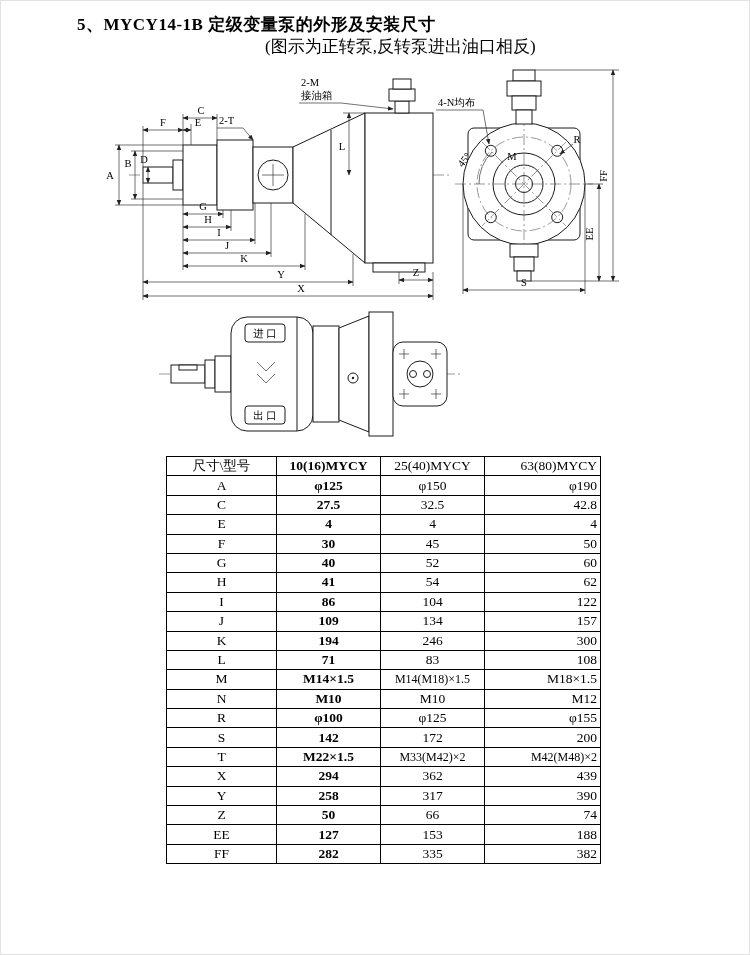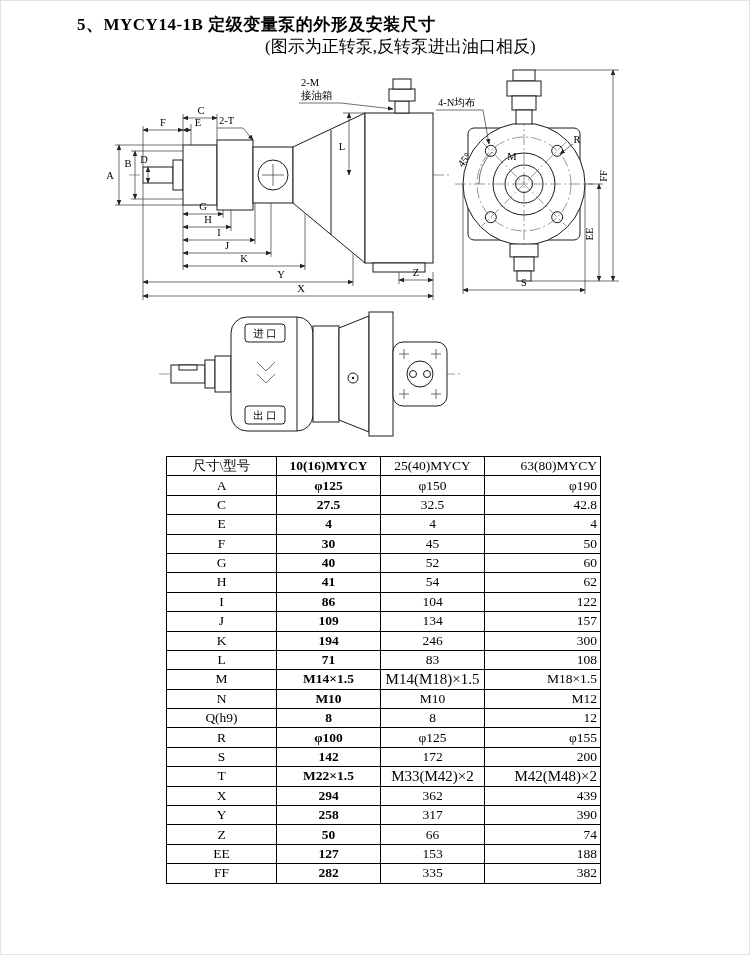--- a/index.html
+++ b/index.html
@@ -33,21 +33,21 @@
   }
   .dim-table th, .dim-table td {
     border:1px solid #000; text-align:center; vertical-align:middle;
     height:19.4px; padding:0 3px; line-height:1.05; font-weight:normal;
   }
   .dim-table th { font-size:13.5px; }
   .dim-table th:nth-child(1), .dim-table td:nth-child(1){ width:110px; }
   .dim-table th:nth-child(2), .dim-table td:nth-child(2){ width:104px;font-weight:bold; }
   .dim-table th:nth-child(3), .dim-table td:nth-child(3){ width:104px; }
   .dim-table th:nth-child(4), .dim-table td:nth-child(4){ width:116px;text-align:right; }
-  .dim-table td.small { font-size:15px; }
+  .dim-table td.small { font-size:12px; }
 </style>
 </head>
 <body>
 
 <div class="title">5、MYCY14-1B 定级变量泵的外形及安装尺寸</div>
 <div class="subtitle">(图示为正转泵,反转泵进出油口相反)</div>
 
 <svg class="drawing" width="750" height="398" viewBox="0 0 750 398">
   <defs>
     <marker id="arr" viewBox="0 0 10 10" refX="9" refY="5" markerWidth="8" markerHeight="8" orient="auto-start-reverse">
@@ -313,26 +313,20 @@
         <td class="small">M14(M18)×1.5</td>
         <td>M18×1.5</td>
       </tr>
       <tr>
         <td>N</td>
         <td>M10</td>
         <td>M10</td>
         <td>M12</td>
       </tr>
       <tr>
-        <td>Q(h9)</td>
-        <td>8</td>
-        <td>8</td>
-        <td>12</td>
-      </tr>
-      <tr>
         <td>R</td>
         <td>φ100</td>
         <td>φ125</td>
         <td>φ155</td>
       </tr>
       <tr>
         <td>S</td>
         <td>142</td>
         <td>172</td>
         <td>200</td>

